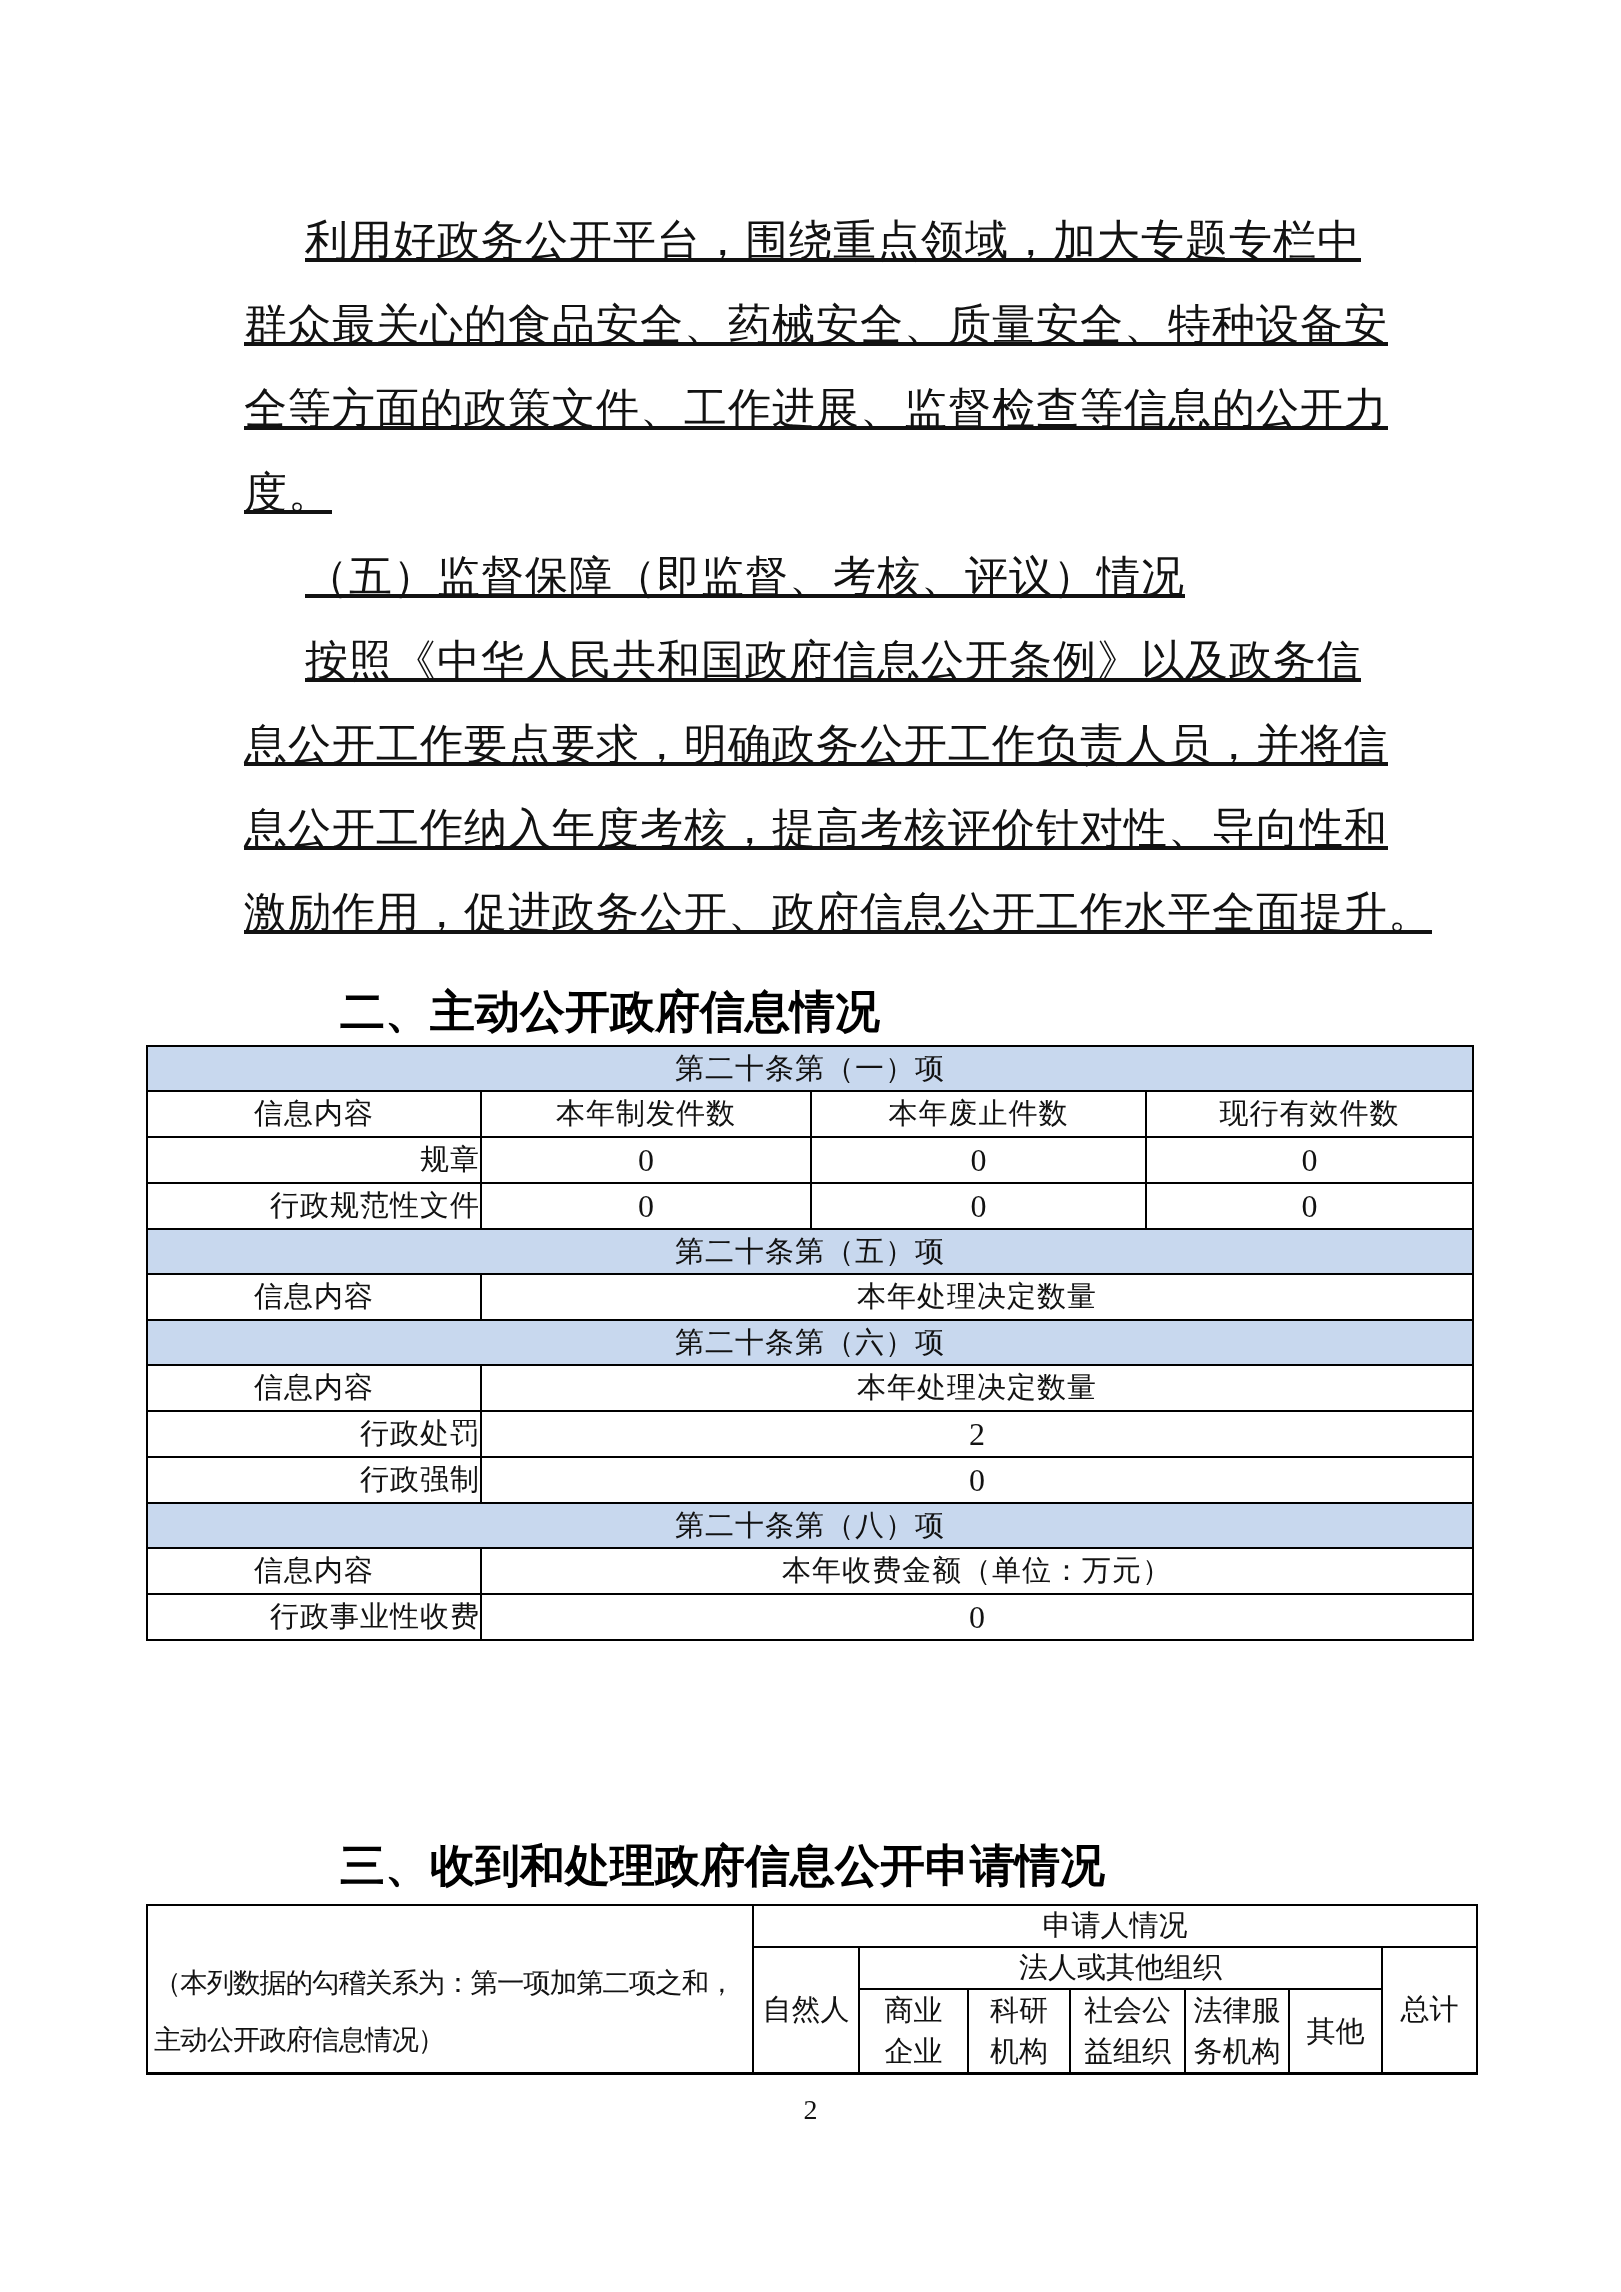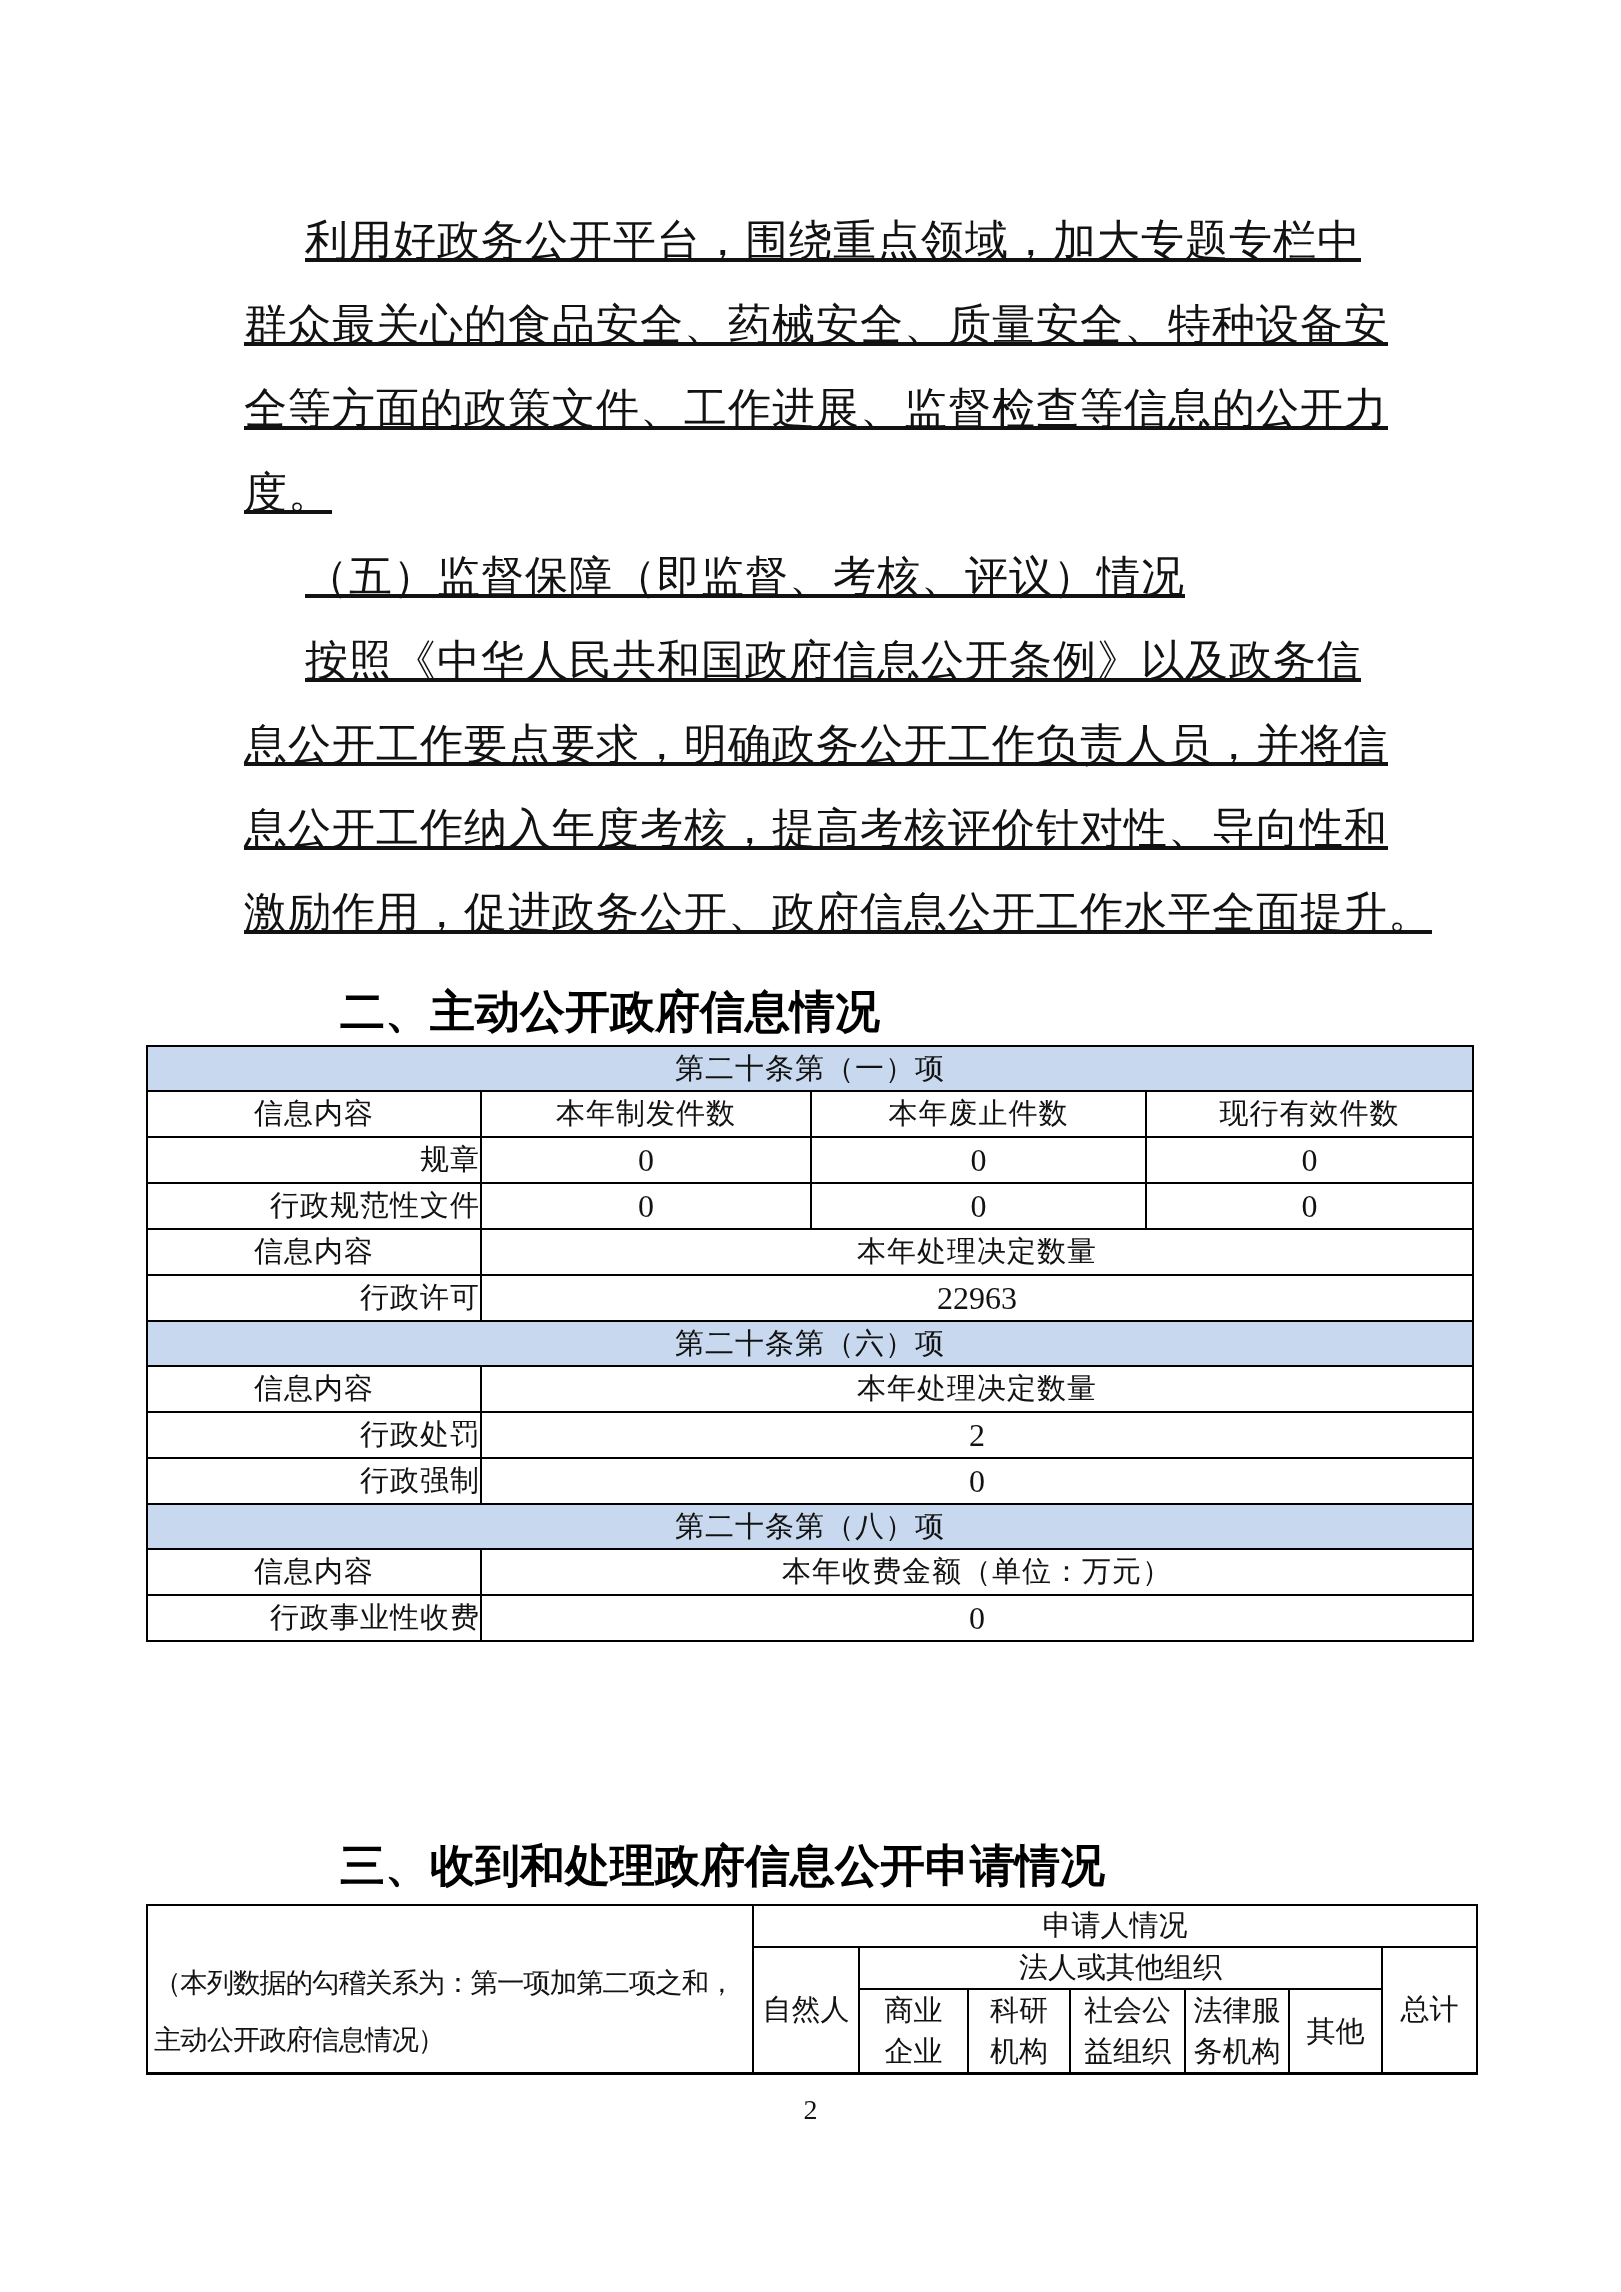--- a/index.html
+++ b/index.html
@@ -119,27 +119,26 @@
       <td class="num">0</td>
       <td class="num">0</td>
       <td class="num">0</td>
     </tr>
     <tr class="trow">
       <td class="lbl">行政规范性文件</td>
       <td class="num">0</td>
       <td class="num">0</td>
       <td class="num">0</td>
     </tr>
+    <tr class="band">
+          <td colspan="4">第二十条第（五）项</td>
+        </tr>
     <tr class="trow">
       <td>信息内容</td>
       <td colspan="3">本年处理决定数量</td>
-    </tr>
-    <tr class="trow">
-      <td class="lbl">行政许可</td>
-      <td colspan="3" class="num">22963</td>
     </tr>
     <tr class="band">
           <td colspan="4">第二十条第（六）项</td>
         </tr>
     <tr class="trow">
       <td>信息内容</td>
       <td colspan="3">本年处理决定数量</td>
     </tr>
     <tr class="trow">
       <td class="lbl">行政处罚</td>

